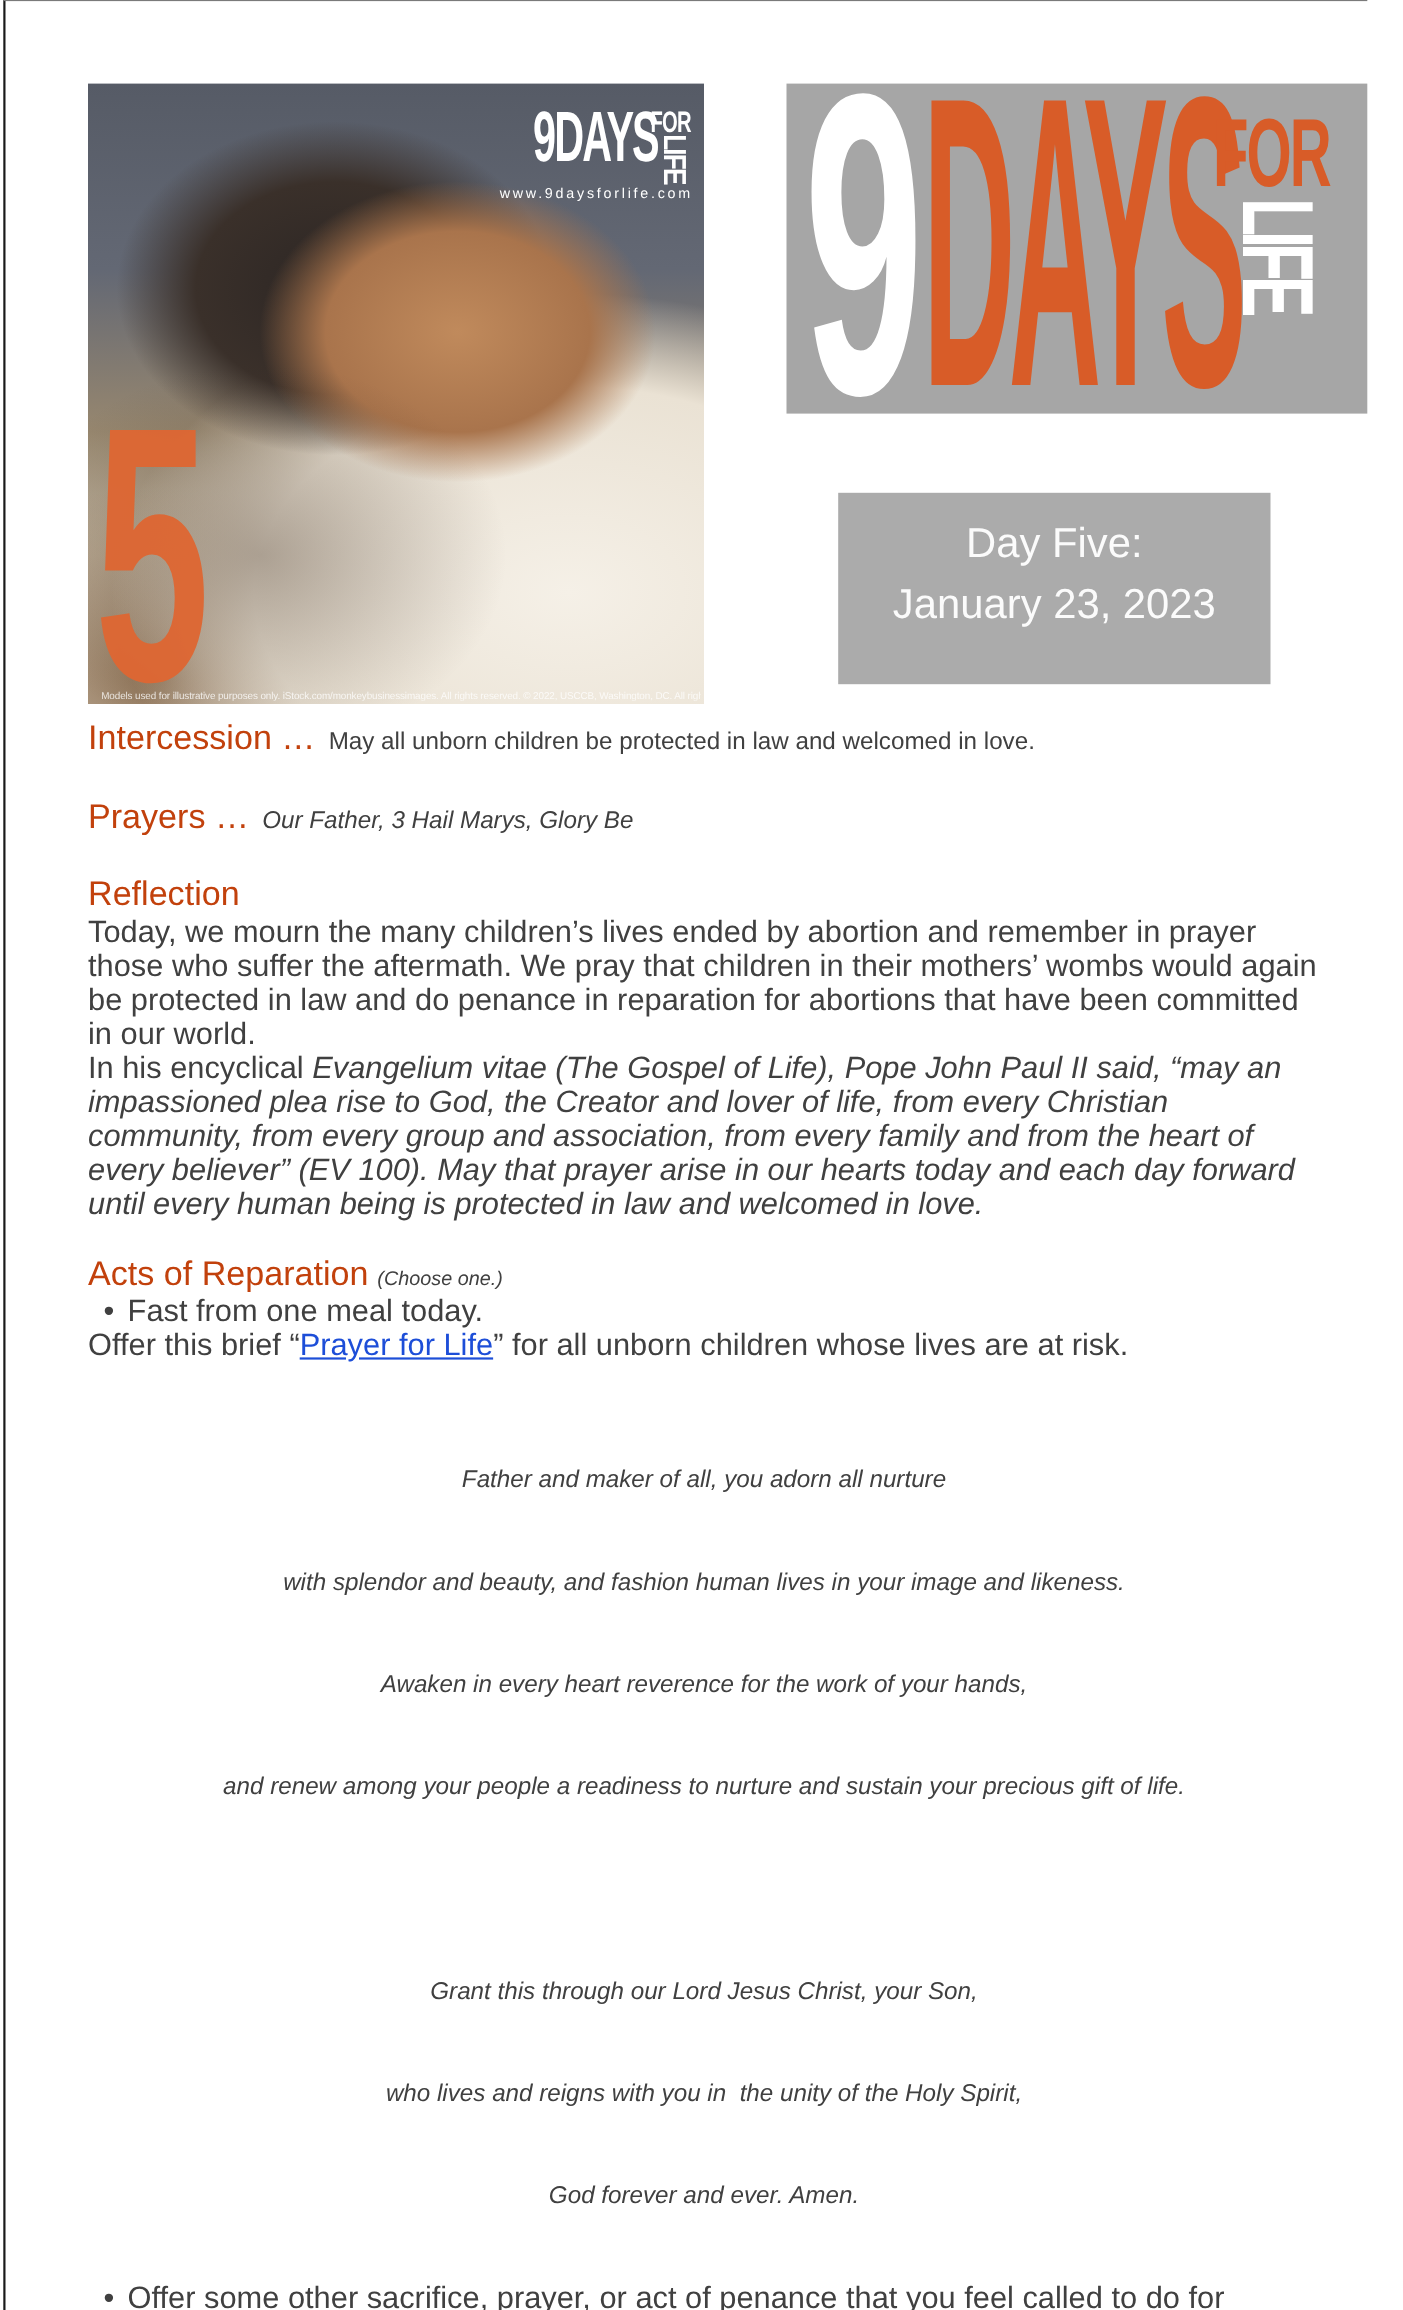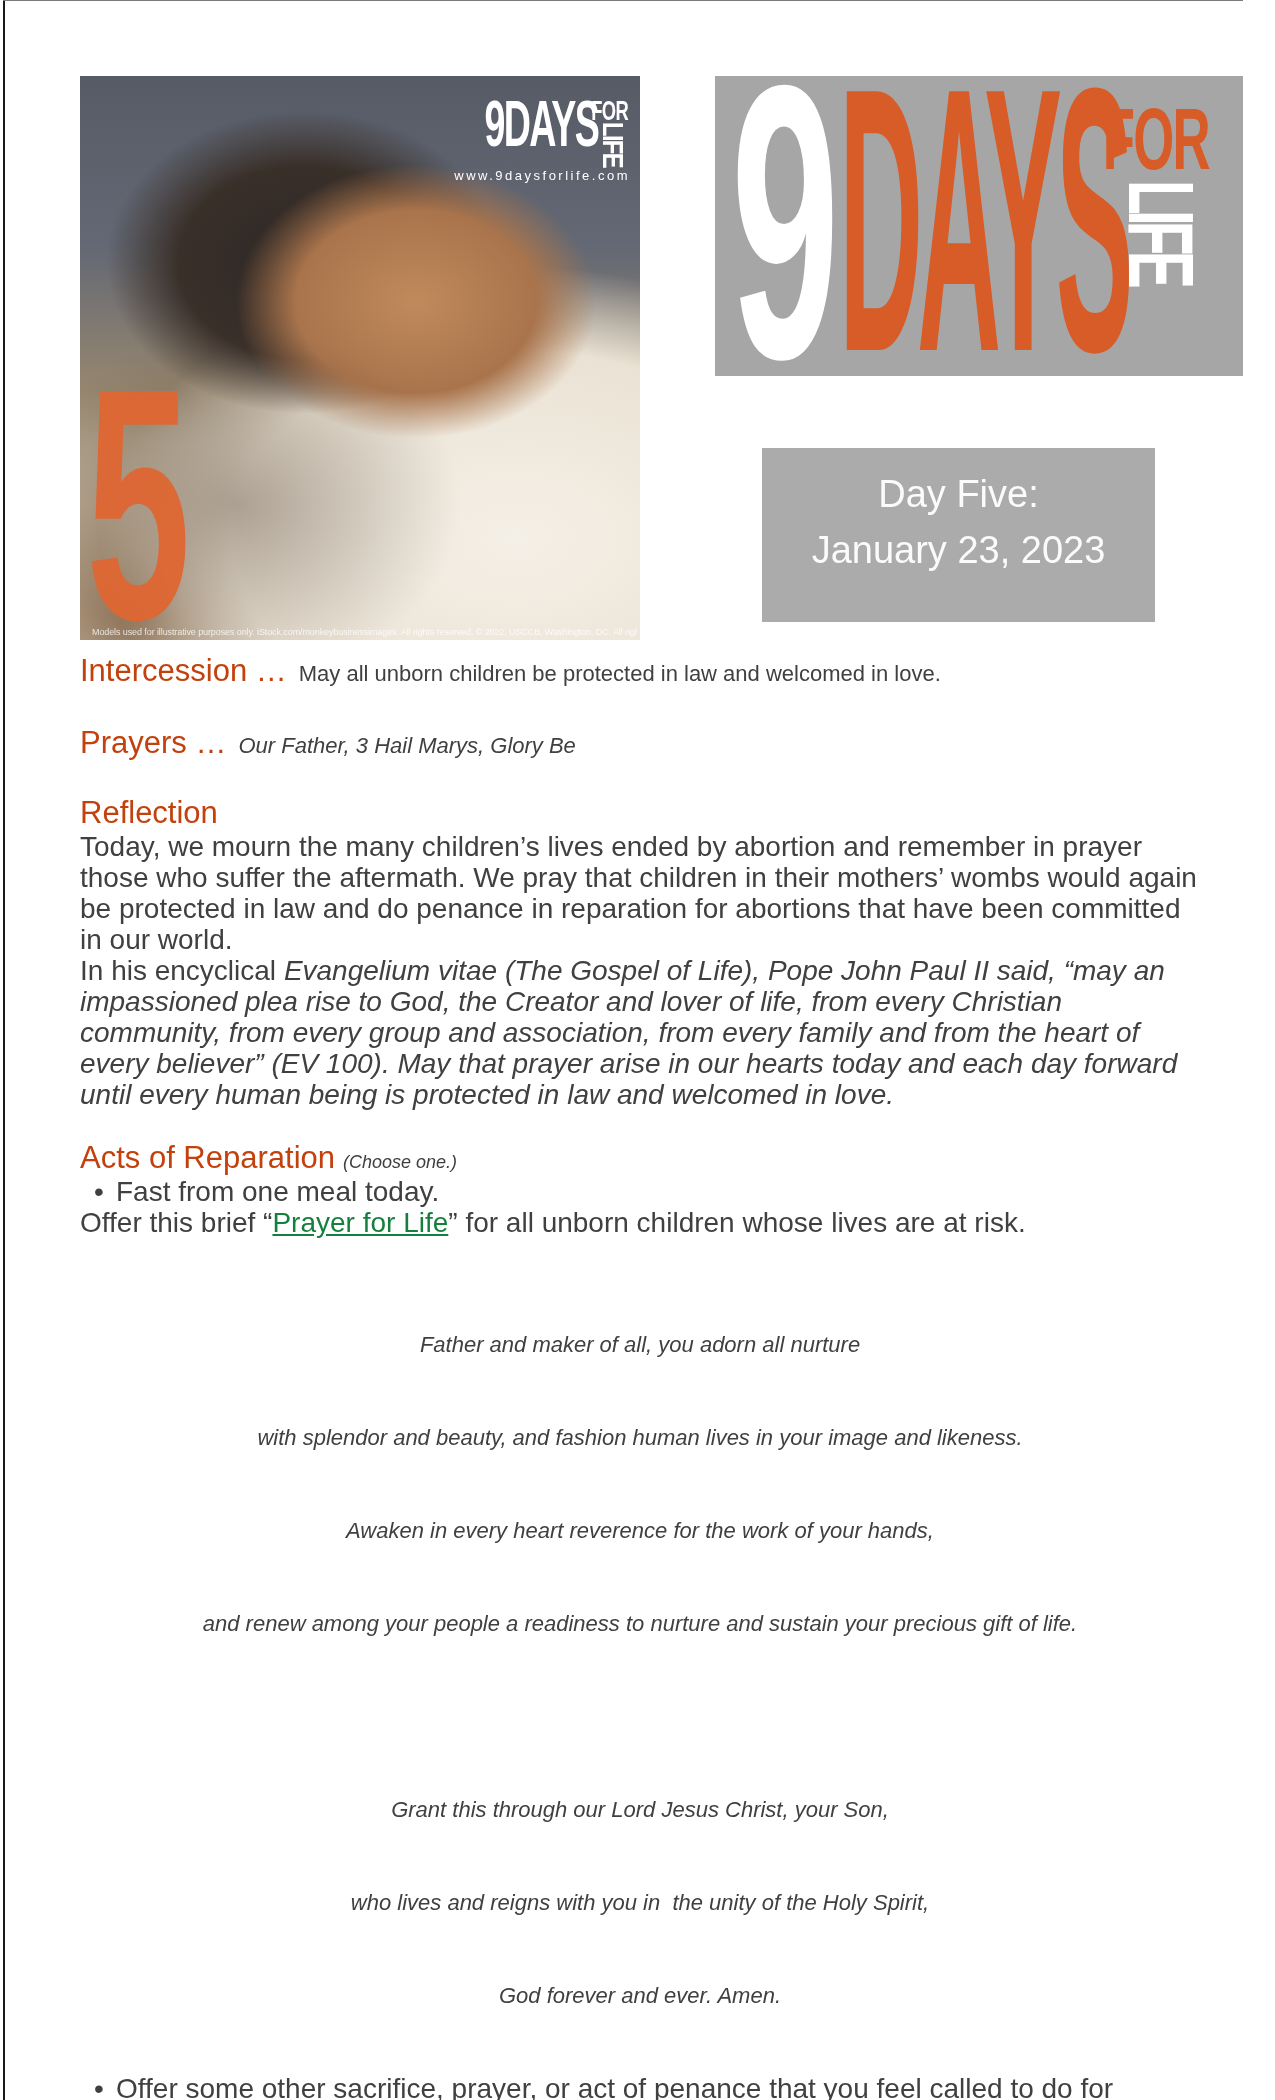--- a/index.html
+++ b/index.html
@@ -67,21 +67,21 @@
   p.body{font-size:28px;line-height:31px;margin:0;}
   .p-tight{margin-top:5px;}
   .p-gap{margin-top:30px;}
   .italic{font-style:italic;}
   .h-acts{margin-top:30px;}
   .h-acts .after{font-size:18px;color:#404040;margin-left:8px;font-style:italic;}
   .bullet{font-size:22px;line-height:31px;margin-top:9px;}
   .bullet::before{content:"•";display:inline-block;width:22px;margin-left:14px;color:#404040;}
   .bullet-wrap{margin-top:42px;}
   .offer-line{margin-top:31px;}
-  a.doc-link{color:#15803d;text-decoration:underline;cursor:pointer;}
+  a.doc-link{color:#1d4ed8;text-decoration:underline;cursor:pointer;}
   .prayer{min-width:100%;text-align:center;font-style:italic;font-size:22px;line-height:31px;white-space:pre-wrap;}
   .stanza1{margin-top:29px;}
   .stanza2{margin-top:31px;}
   .h-onestep{margin-top:36px;}
 </style>
 </head>
 <body>
 
 <div class="edge-left"></div>
 <div class="edge-top"></div>

